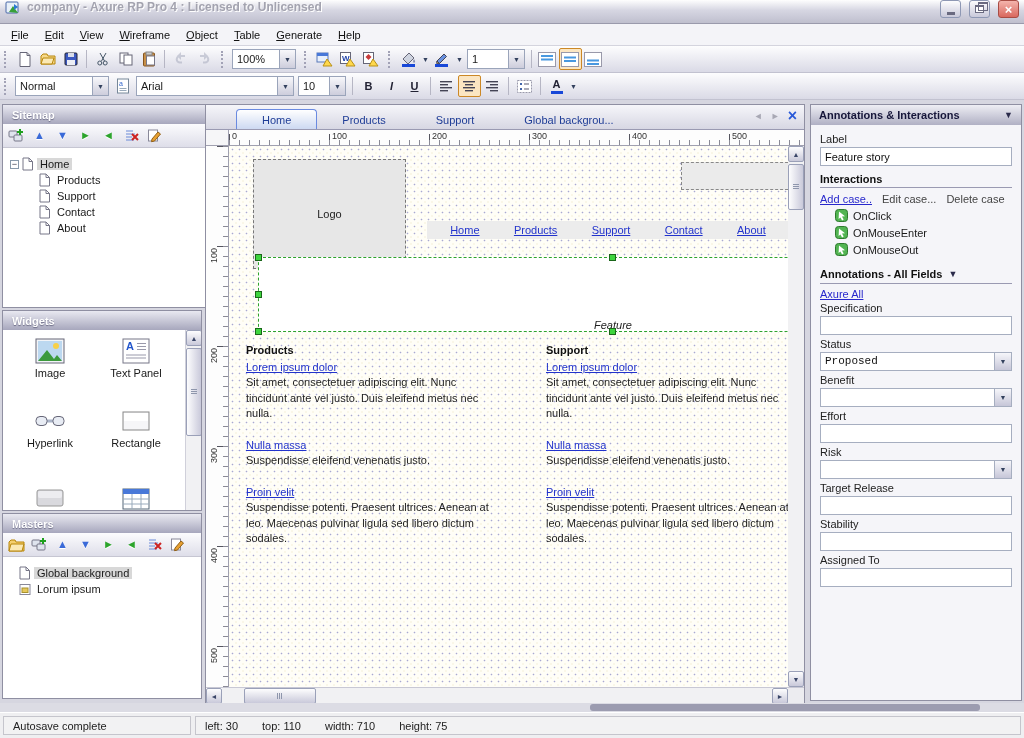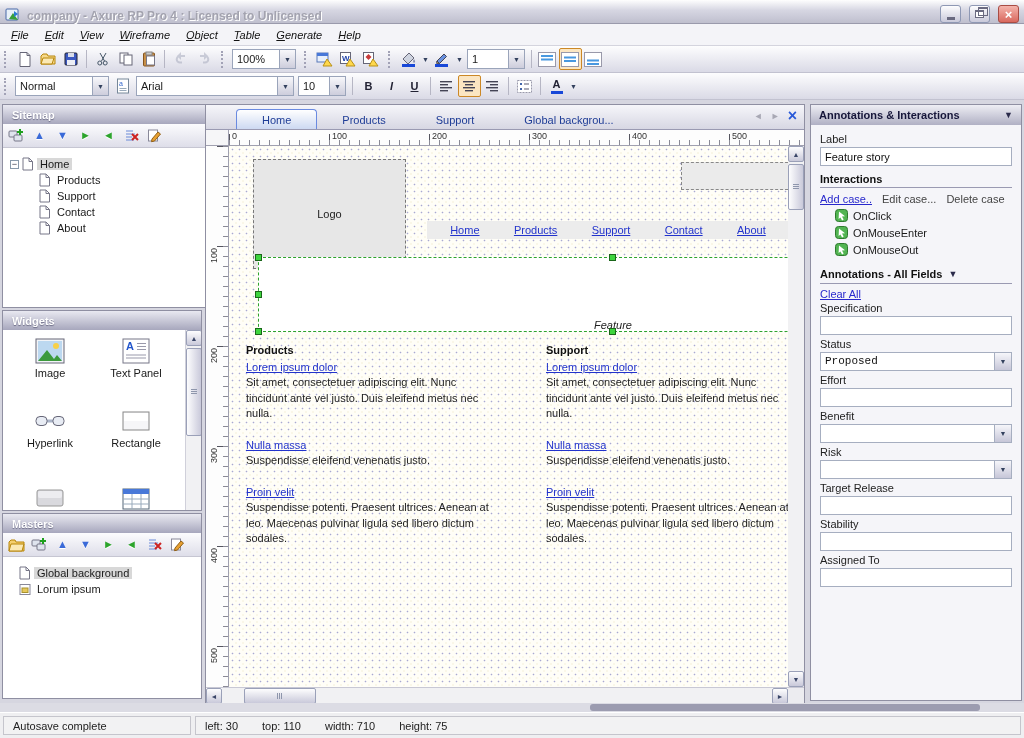--- a/index.html
+++ b/index.html
@@ -3,32 +3,32 @@
 <meta charset="utf-8">
 <style>
   *{margin:0;padding:0;box-sizing:border-box;}
   html,body{width:1024px;height:738px;}
   body{font-family:"Liberation Sans","DejaVu Sans",sans-serif;font-size:11px;color:#1a1a1a;
        background:#d6d6e0;position:relative;overflow:hidden;}
   svg{display:block;}
 
   
   .titlebar{height:24px;background:linear-gradient(#fefefe,#d6d6e2 45%,#bfbfce);
-    border-bottom:1px solid #9a9aac;display:flex;align-items:flex-end;padding:0 5px;gap:6px;}
+    border-bottom:1px solid #9a9aac;display:flex;align-items:flex-start;padding:0 5px;gap:6px;}
   .title-text{flex:1;font-weight:bold;font-size:12px;color:#a3a3af;text-shadow:1px 1px 0 #fff;}
   .winbtn{width:21px;height:18px;border:1px solid #8e98b4;border-radius:3px;
     background:linear-gradient(#fdfdfe,#c9c9da);display:flex;align-items:center;justify-content:center;margin-left:2px;}
   .winbtn .dash{width:8px;height:3px;background:#6a6a80;margin-top:8px;}
   .winbtn .restore{width:9px;height:8px;border:1px solid #6a6a80;border-top-width:2px;background:#fff;position:relative;}
   .winbtn .restore:before{content:"";position:absolute;left:2px;top:-5px;width:8px;height:6px;border:1px solid #6a6a80;border-top-width:2px;}
   .winbtn.close{background:linear-gradient(#f4b4ac,#d9685e);border-color:#a84c44;}
   .winbtn.close .x{color:#fff;font-weight:bold;font-size:13px;line-height:13px;}
 
   
-  .menubar{height:22px;background:#f4f4f8;border-bottom:1px solid #d4d4de;display:flex;align-items:center;padding-left:3px;font-style:italic;}
+  .menubar{height:22px;background:#f4f4f8;border-bottom:1px solid #d4d4de;display:flex;align-items:center;padding-left:3px;}
   .menu-item{display:inline-block;padding:3px 8px;color:#111;}
   .menu-item::first-letter{text-decoration:underline;}
 
   
   .toolbar{height:27px;background:linear-gradient(#fdfdfe,#dadae6);border-bottom:1px solid #c2c2d0;
     display:flex;align-items:center;padding:0 1px;}
   .tgroup{display:flex;align-items:center;height:100%;padding:0 3px;}
   .tgroup::before{content:"";width:3px;height:17px;margin-right:4px;
     border-left:2px dotted #a2a2b6;}
   .tbtn{width:23px;height:22px;display:flex;flex-direction:column;align-items:center;justify-content:center;
@@ -731,44 +731,44 @@
             <path d="M4 2.5l6 4.7-3 .4 1.7 2.9-1.6 1-1.7-3L3.6 10z" fill="#fff"></path>
           </svg>
         <span>OnMouseOut</span>
       </div>
 
       <div class="af-head">
         <span>Annotations - All Fields</span>
         <span class="tri">▼</span>
       </div>
       <div class="clear-row">
-        <span class="link">Clear All</span>
+        <span class="link">Axure All</span>
       </div>
 
       <div class="field">
         <div class="rp-label">Specification</div>
         <input class="xp-input" value="" style="">
       </div>
       <div class="field">
         <div class="rp-label">Status</div>
         <div class="xp-select">
           <span class="sval">Proposed</span>
           <span class="dbtn">▼</span>
         </div>
       </div>
       <div class="field">
-        <div class="rp-label">Effort</div>
-        <input class="xp-input" value="" style="">
-      </div>
-      <div class="field">
         <div class="rp-label">Benefit</div>
         <div class="xp-select">
           <span class="sval"></span>
           <span class="dbtn">▼</span>
         </div>
+      </div>
+      <div class="field">
+        <div class="rp-label">Effort</div>
+        <input class="xp-input" value="" style="">
       </div>
       <div class="field">
         <div class="rp-label">Risk</div>
         <div class="xp-select">
           <span class="sval"></span>
           <span class="dbtn">▼</span>
         </div>
       </div>
       <div class="field">
         <div class="rp-label">Target Release</div>

